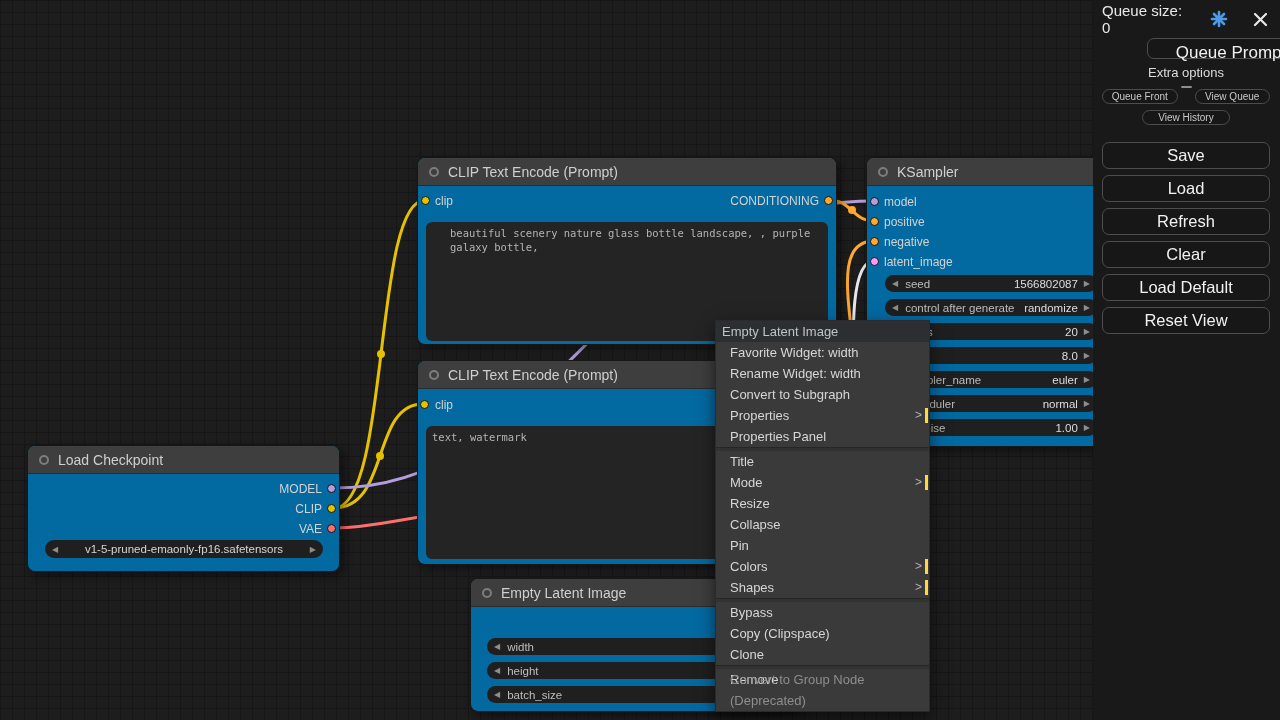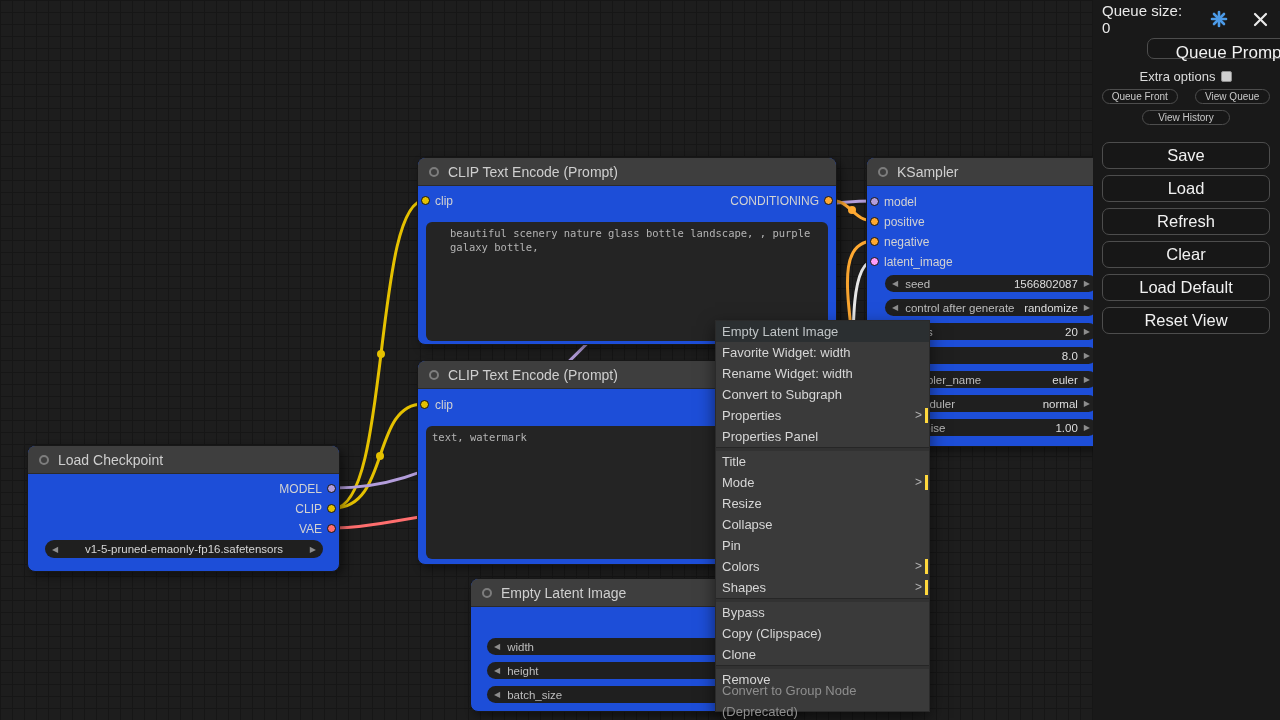--- a/index.html
+++ b/index.html
@@ -14,21 +14,21 @@
     background-size:12px 12px;
   }
 
   
   #wires { position:absolute; left:0; top:0; width:1280px; height:720px; z-index:1; }
   #wires path { fill:none; stroke-width:3; stroke-linecap:round; }
 
   
   .node {
     position:absolute; z-index:2;
-    background:#1d4ed8;
+    background:#0369a1;
     border:1px solid #171717;
     border-radius:8px;
     box-shadow:4px 4px 10px rgba(0,0,0,.45);
   }
   .node-title {
     height:28px; background:#3e3e3e;
     border-radius:7px 7px 0 0;
     border-bottom:1px solid #2b2b2b;
     display:flex; align-items:center; gap:9px; padding:0 11px;
     color:#cfcfcf; font-size:14px; white-space:nowrap; overflow:hidden;
@@ -69,22 +69,22 @@
     position:absolute; left:715px; top:320px; width:215px; z-index:5;
     background:#3a3a3a; border:1px solid #2a2a2a;
     box-shadow:0 6px 16px rgba(0,0,0,.55);
     font-size:13px; color:#d6d6d6;
   }
   .ctx-title {
     height:21px; line-height:21px; padding-left:6px;
     background:#2b2f31; color:#bfc4c6;
   }
   .ctx-item {
-    position:relative; height:21px; line-height:21px; padding-left:6px;
-    display:flex; align-items:center; cursor:default;
+    position:relative; height:21px; line-height:21px; padding-left:14px;
+    display:flex; align-items:flex-end; cursor:default;
   }
   .ctx-item .sub-arrow { margin-left:auto; margin-right:7px; color:#b3b3b3; font-size:12px; }
   .ctx-item .sub-bar { position:absolute; right:1px; top:3px; width:3px; height:15px; }
   .ctx-item.disabled { color:#8e8e8e; }
   .ctx-sep { height:4px; border-top:1px solid #262626; background:#323232; }
 
   
   .side-panel {
     position:absolute; left:1093px; top:0; width:187px; height:720px;
     background:#191919; z-index:6;
@@ -94,21 +94,21 @@
   .queue-size { color:#e9e9e9; font-size:15px; margin-right:auto; }
   .btn {
     display:block; width:100%;
     background:#171717; border:1px solid #4d4d4d; border-radius:7px;
     color:#f1f1f1; text-align:center; cursor:pointer;
     font-family:"Liberation Sans",sans-serif;
   }
   .btn-big { height:21px; font-size:17px; line-height:27px;margin-left:45px; }
   .btn-stack { height:27px; font-size:16.5px; line-height:25px; margin-bottom:6px; }
   .extra-row { margin-top:9px; display:flex; justify-content:center; align-items:center; gap:6px;
-               color:#dcdcdc; font-size:13px; height:16px; }
+               color:#dcdcdc; font-size:13px; height:16px;flex-direction:column; }
   .checkbox { width:11px; height:11px; background:#cfcfcf; border-radius:2px; border:1px solid #8f8f8f; }
   .small-row { margin-top:5px; display:flex; gap:17px; }
   .btn-small { height:15px; font-size:10px; line-height:13px; border-radius:8px; color:#c9c9c9; }
   .hist-row { margin-top:6px; display:flex; justify-content:center; }
   .hist-row .btn-small { width:88px; }
   .big-stack { margin-top:17px; }
   .icon-btn { display:flex; align-items:center; justify-content:center; width:20px; height:20px; cursor:pointer; }
 </style>
 </head>
 <body>

